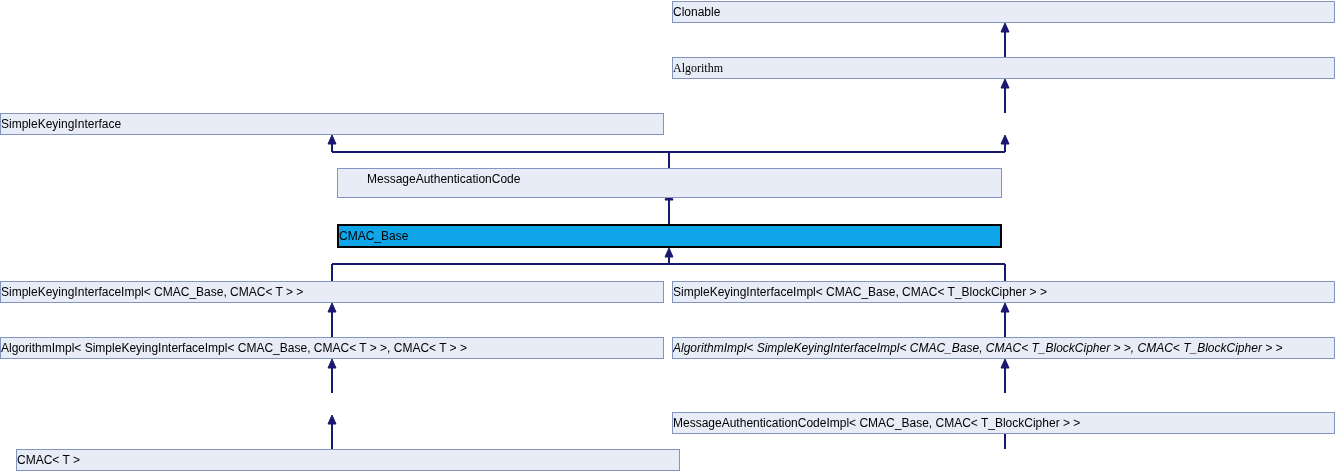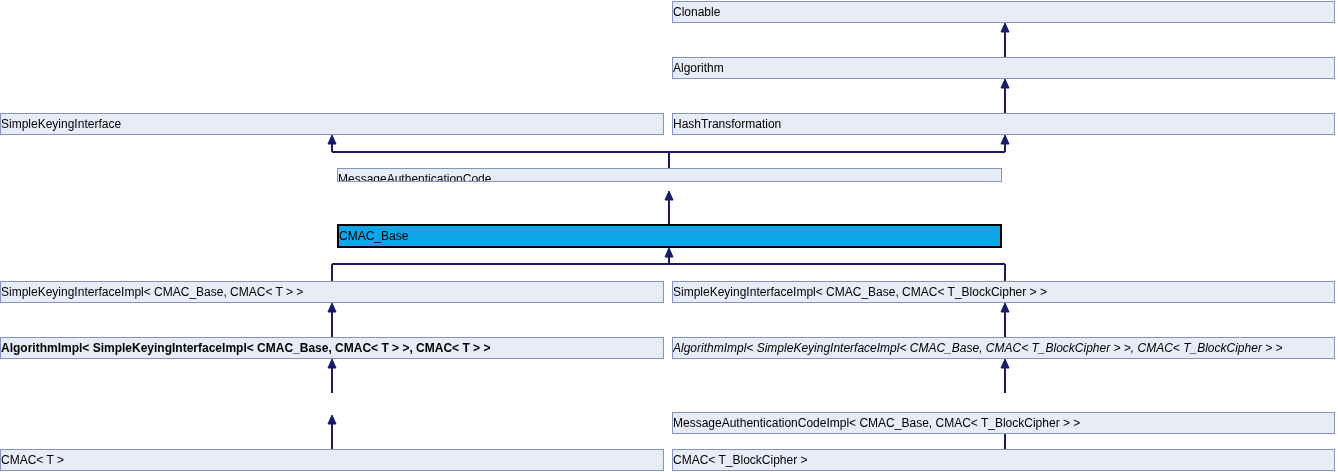--- a/index.html
+++ b/index.html
@@ -106,38 +106,36 @@
       </g>
       <g>
         <line x1="1005" y1="449" x2="1005" y2="422"></line>
         <polygon points="1005,415 1001,424 1009,424" stroke-width="1"></polygon>
       </g>
     </g>
   </svg>
 
   <div class="node" style="left:672px; top:1px; width:663px;">Clonable</div>
 
-  <div class="node" style="left:672px; top:57px; width:663px;">Algorithm</div>
+  <div class="node" style="left:672px; top:57px; width:663px;font-family:Liberation Serif, serif;">Algorithm</div>
 
   <div class="node" style="left:0px; top:113px; width:664px;">SimpleKeyingInterface</div>
 
-  <div class="node" style="left:672px; top:113px; width:663px;">HashTransformation</div>
 
-  <div class="node" style="left:337px; top:168px; width:665px; height:14px; line-height:21px;">MessageAuthenticationCode</div>
+  <div class="node" style="left:337px; top:168px; width:665px; height:30px; line-height:21px;padding-left:29px;">MessageAuthenticationCode</div>
 
   <div class="node node--highlight" style="left:337px; top:224px; width:665px; height:24px;">CMAC_Base</div>
 
   <div class="node" style="left:672px; top:281px; width:663px;">SimpleKeyingInterfaceImpl&lt; CMAC_Base, CMAC&lt; T_BlockCipher &gt; &gt;</div>
 
   <div class="node" style="left:0px; top:281px; width:664px;">SimpleKeyingInterfaceImpl&lt; CMAC_Base, CMAC&lt; T &gt; &gt;</div>
 
-  <div class="node" style="left:0px; top:337px; width:664px;font-weight:bold;">AlgorithmImpl&lt; SimpleKeyingInterfaceImpl&lt; CMAC_Base, CMAC&lt; T &gt; &gt;, CMAC&lt; T &gt; &gt;</div>
+  <div class="node" style="left:0px; top:337px; width:664px;">AlgorithmImpl&lt; SimpleKeyingInterfaceImpl&lt; CMAC_Base, CMAC&lt; T &gt; &gt;, CMAC&lt; T &gt; &gt;</div>
 
   <div class="node" style="left:672px; top:337px; width:663px;font-style:italic;">AlgorithmImpl&lt; SimpleKeyingInterfaceImpl&lt; CMAC_Base, CMAC&lt; T_BlockCipher &gt; &gt;, CMAC&lt; T_BlockCipher &gt; &gt;</div>
 
 
   <div class="node" style="left:672px; top:412px; width:663px;">MessageAuthenticationCodeImpl&lt; CMAC_Base, CMAC&lt; T_BlockCipher &gt; &gt;</div>
 
-  <div class="node" style="left:0px; top:449px; width:664px;">CMAC&lt; T &gt;</div>
+  <div class="node" style="left:16px; top:449px; width:664px;">CMAC&lt; T &gt;</div>
 
-  <div class="node" style="left:672px; top:449px; width:663px;">CMAC&lt; T_BlockCipher &gt;</div>
 
 </div>
 
 </body></html>

